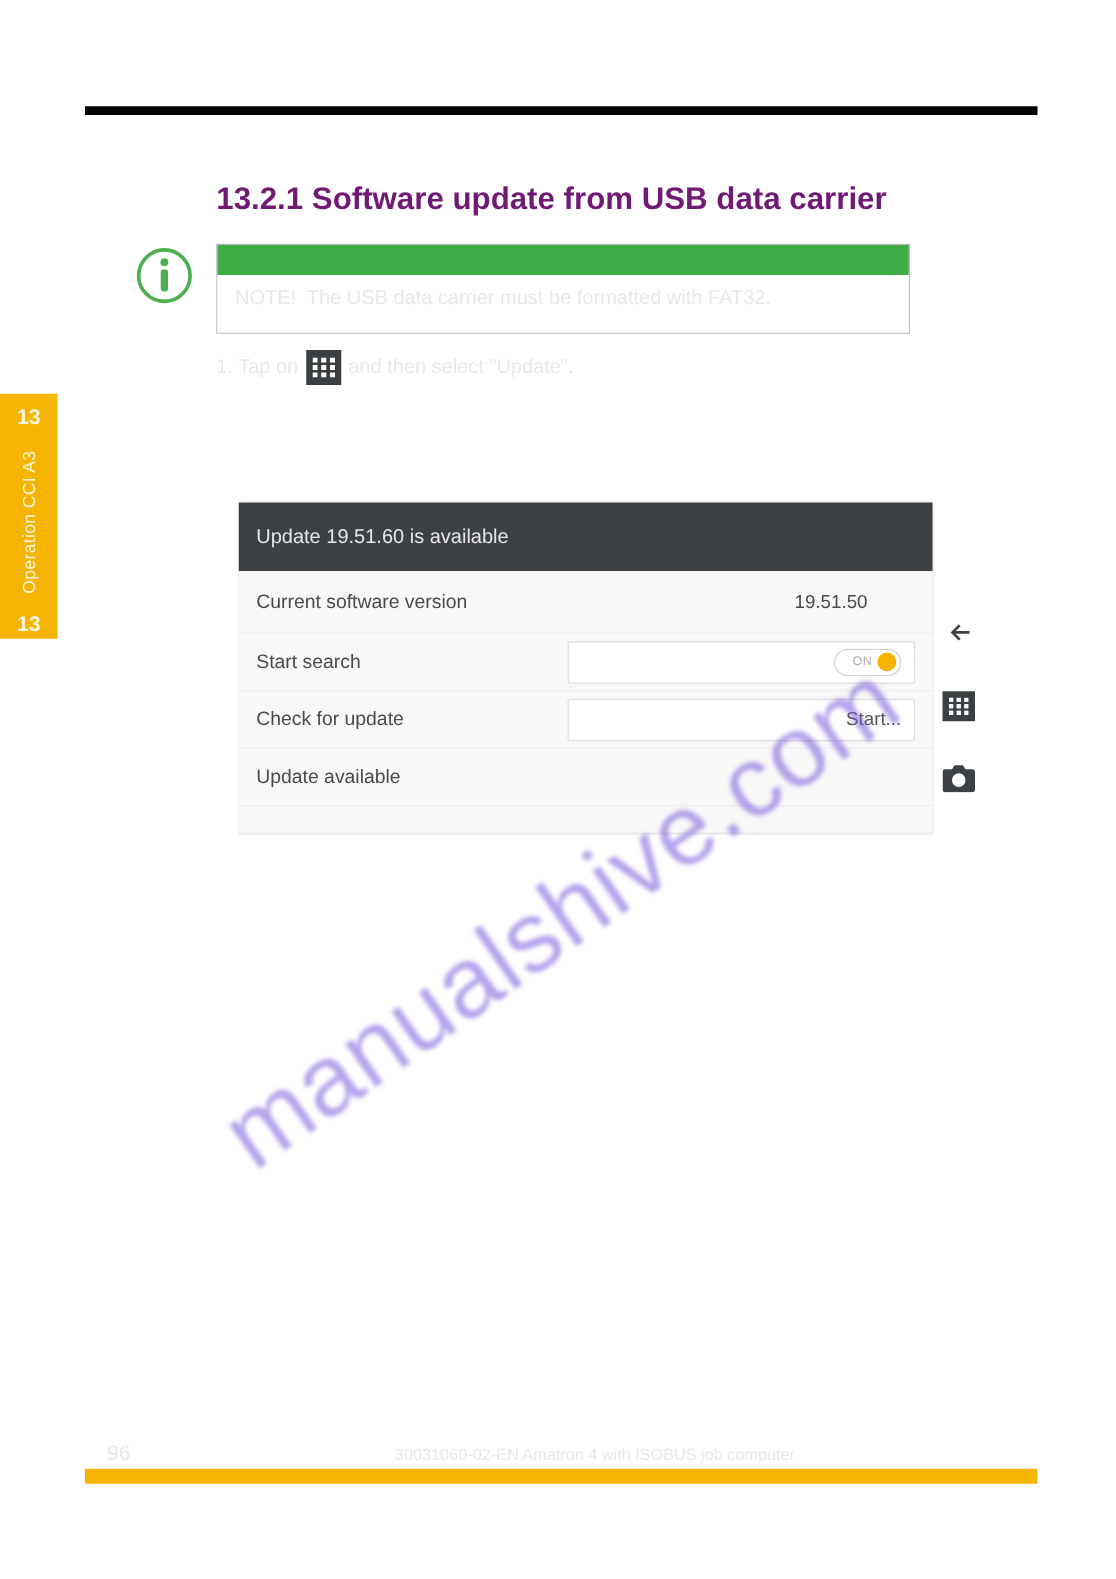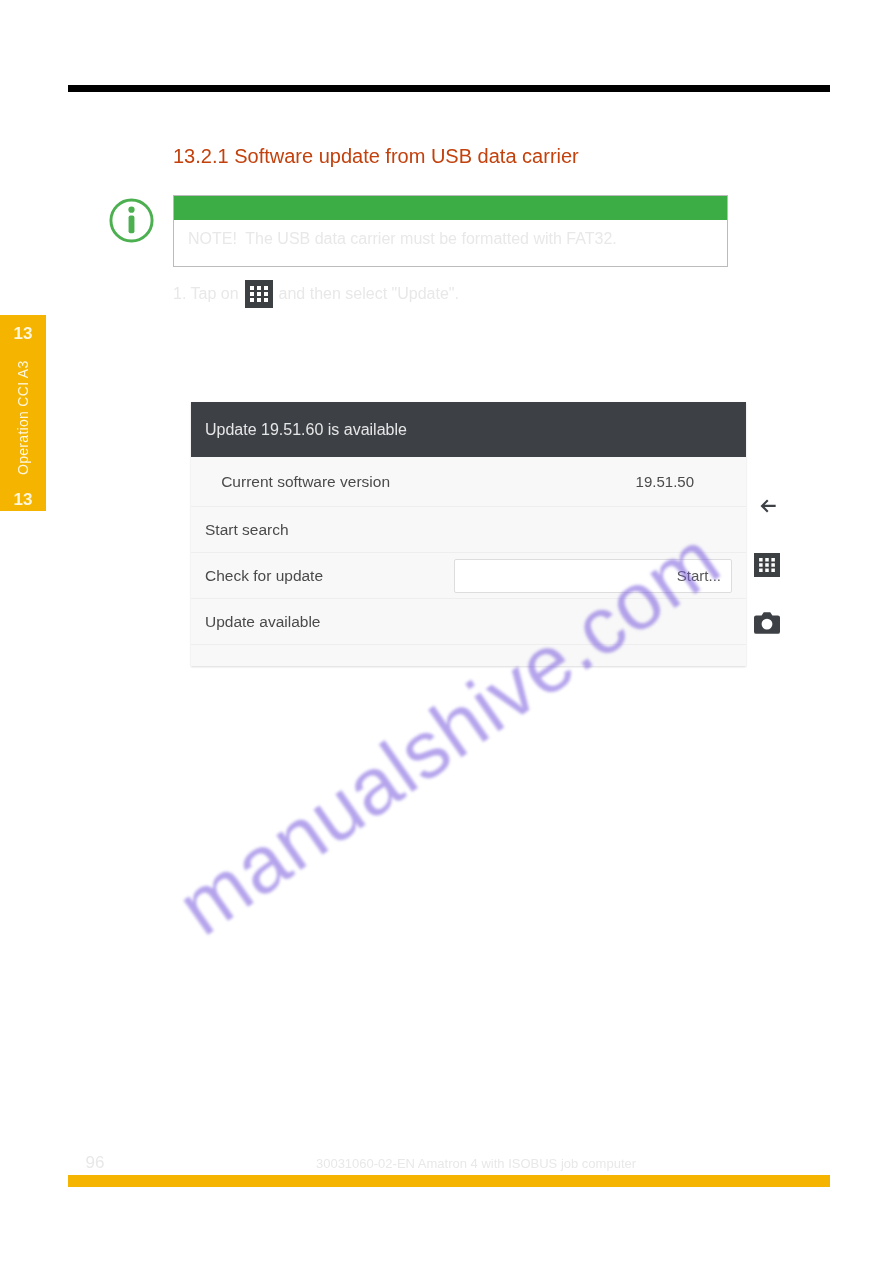--- a/index.html
+++ b/index.html
@@ -23,23 +23,23 @@
     left: 0;
     top: 85px;
     width: 762px;
     height: 7px;
     background: #000;
   }
   .section-heading {
     position: absolute;
     left: 105px;
     top: 145px;
-    font-size: 20px;
-    font-weight: normal;
-    color: #c2410c;
+    font-size: 25px;
+    font-weight: bold;
+    color: #701a75;
   }
   .info-icon {
     position: absolute;
     left: 40px;
     top: 197px;
     width: 47px;
     height: 47px;
   }
   .info-circle {
     stroke: #4caf50;
@@ -161,21 +161,21 @@
     position: relative;
     height: 209px;
   }
   .shot-row {
     display: flex;
     align-items: center;
     height: 46px;
     padding: 0 14px;
     border-bottom: 1px solid rgba(0,0,0,.04);
   }
-  .shot-row:first-child { height: 50px; text-align: right; }
+  .shot-row:first-child { height: 50px; }
   .shot-label {
     flex: 0 0 185px;
     color: #4a4a4a;
     font-size: 15.5px;
   }
   .shot-value-plain {
     margin-left: auto;
     color: #4a4a4a;
     font-size: 15px;
     padding-right: 38px;
@@ -320,20 +320,26 @@
     <div class="shot-header">Update 19.51.60 is available</div>
     <div class="shot-body">
 
       <div class="shot-row">
         <div class="shot-label">Current software version</div>
         <div class="shot-value-plain">19.51.50</div>
       </div>
 
       <div class="shot-row">
         <div class="shot-label">Start search</div>
+        <div class="shot-field">
+          <div class="toggle">
+            <span class="toggle-label">ON</span>
+            <span class="toggle-knob"></span>
+          </div>
+        </div>
       </div>
 
       <div class="shot-row">
         <div class="shot-label">Check for update</div>
         <div class="shot-field">
           <span>Start...</span>
         </div>
       </div>
 
       <div class="shot-row">

